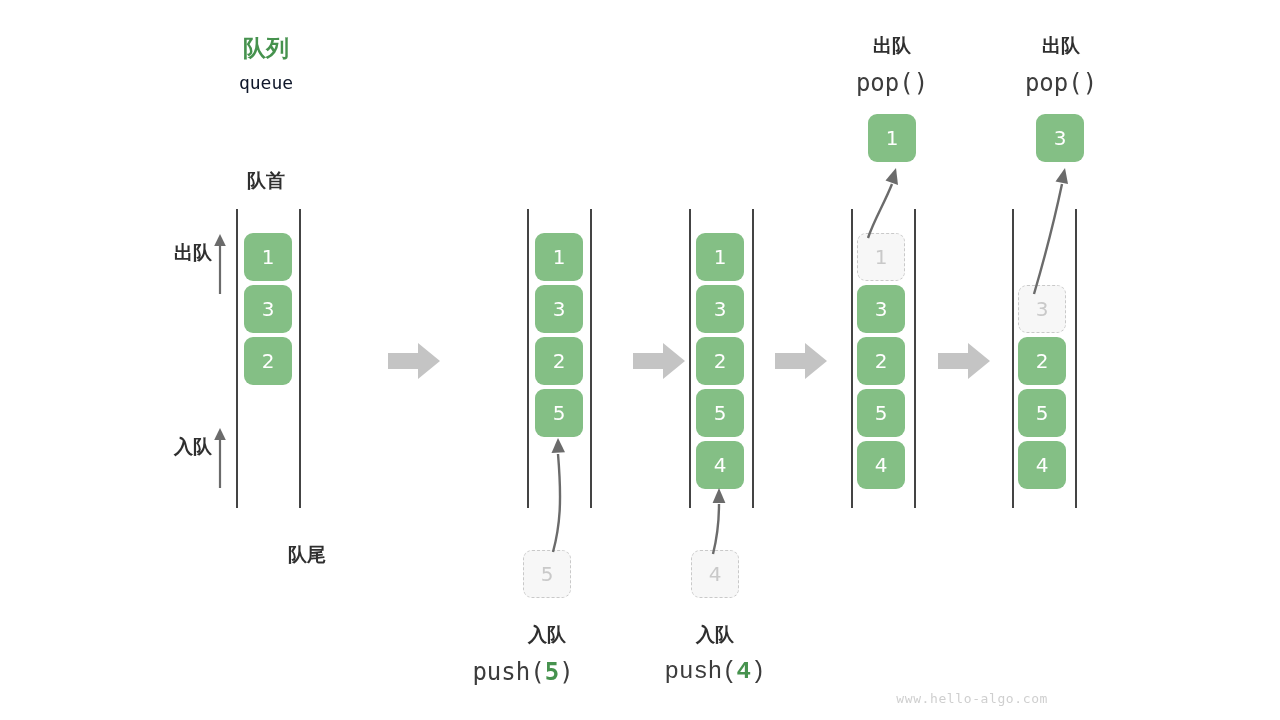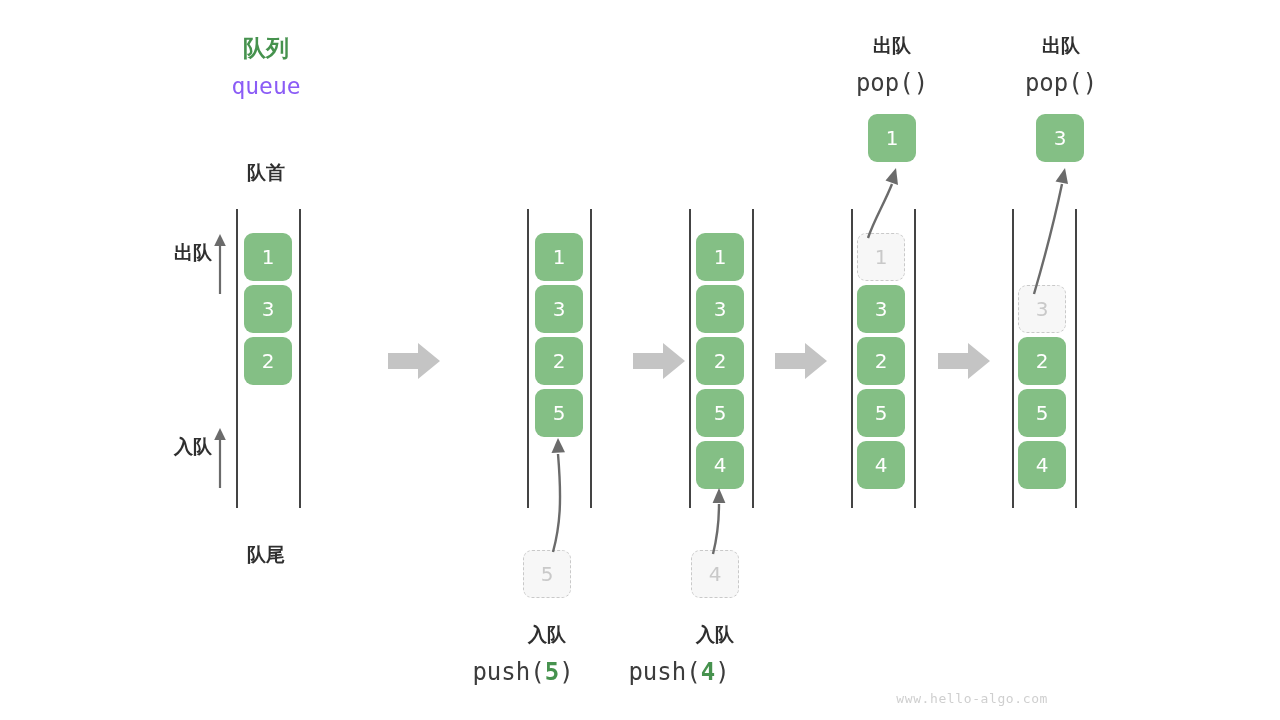--- a/index.html
+++ b/index.html
@@ -28,23 +28,23 @@
     white-space: nowrap;
     text-align: center;
     line-height: 1.35;
   }
   .title-cn {
     font-size: 23px;
     font-weight: bold;
     color: #46924e;
   }
   .title-code {
-    font-size: 23px;
+    font-size: 18px;
     font-family: "DejaVu Sans Mono", "Liberation Mono", monospace;
-    color: #8b5cf6;
+    color: #0f172a;
   }
   .side-cn {
     font-size: 19px;
     font-weight: bold;
     color: #2f2f2f;
   }
   .op-cn {
     font-size: 19px;
     font-weight: bold;
     color: #2f2f2f;
@@ -103,22 +103,22 @@
   .motion { position: absolute; overflow: visible; }
 </style>
 </head>
 <body>
 
 <div class="stage">
 
   <div class="lbl title-cn" style="left:206px; top:33px; width:120px;">队列</div>
   <div class="lbl title-code" style="left:206px; top:71px; width:120px;">queue</div>
 
-  <div class="lbl side-cn" style="left:206px; top:160px; width:120px;">队首</div>
-  <div class="lbl side-cn" style="left:206px; top:542px; width:120px;">队尾</div>
+  <div class="lbl side-cn" style="left:206px; top:168px; width:120px;">队首</div>
+  <div class="lbl side-cn" style="left:206px; top:542px; width:120px;text-align:right;">队尾</div>
 
   <div class="lbl op-cn" style="left:140px; top:240px; width:72px; text-align:right;">出队</div>
   <svg class="dirarrow" style="left:208px; top:232px;" width="24" height="64" viewBox="0 0 24 64">
     <line x1="12" y1="62" x2="12" y2="12" stroke="#6b6b6b" stroke-width="2.2"></line>
     <polygon points="12,2 6.2,14 17.8,14" fill="#6b6b6b"></polygon>
   </svg>
 
   <div class="lbl op-cn" style="left:140px; top:434px; width:72px; text-align:right;">入队</div>
   <svg class="dirarrow" style="left:208px; top:426px;" width="24" height="64" viewBox="0 0 24 64">
     <line x1="12" y1="62" x2="12" y2="12" stroke="#6b6b6b" stroke-width="2.2"></line>
@@ -173,21 +173,21 @@
     <div class="box" style="left:696px; top:441px;">4</div>
 
     <div class="box ghost" style="left:691px; top:550px;">4</div>
 
     <svg class="motion" style="left:688px; top:482px;" width="80" height="78" viewBox="0 0 80 78">
       <path d="M 25 72 C 29 56, 31 40, 31 22" stroke="#6b6b6b" stroke-width="2.4" fill="none"></path>
       <polygon points="31,6 24.6,21 37.4,21" fill="#6b6b6b"></polygon>
     </svg>
 
     <div class="lbl op-cn" style="left:645px; top:622px; width:140px;">入队</div>
-    <div class="lbl op-code" style="left:609px; top:656px; width:140px;"><span>push(</span><span class="arg">4</span><span>)</span></div>
+    <div class="lbl op-code" style="left:645px; top:656px; width:140px;font-family:Liberation Mono, monospace;"><span>push(</span><span class="arg">4</span><span>)</span></div>
   </div>
 
   <svg class="steparrow" style="left:775px; top:343px;" width="52" height="36" viewBox="0 0 52 36">
     <polygon points="0,10 30,10 30,0 52,18 30,36 30,26 0,26" fill="#c4c4c4"></polygon>
   </svg>
 
   <div>
     <div class="lbl op-cn" style="left:822px; top:33px; width:140px;">出队</div>
     <div class="lbl op-code" style="left:822px; top:67px; width:140px;">pop()</div>
 

